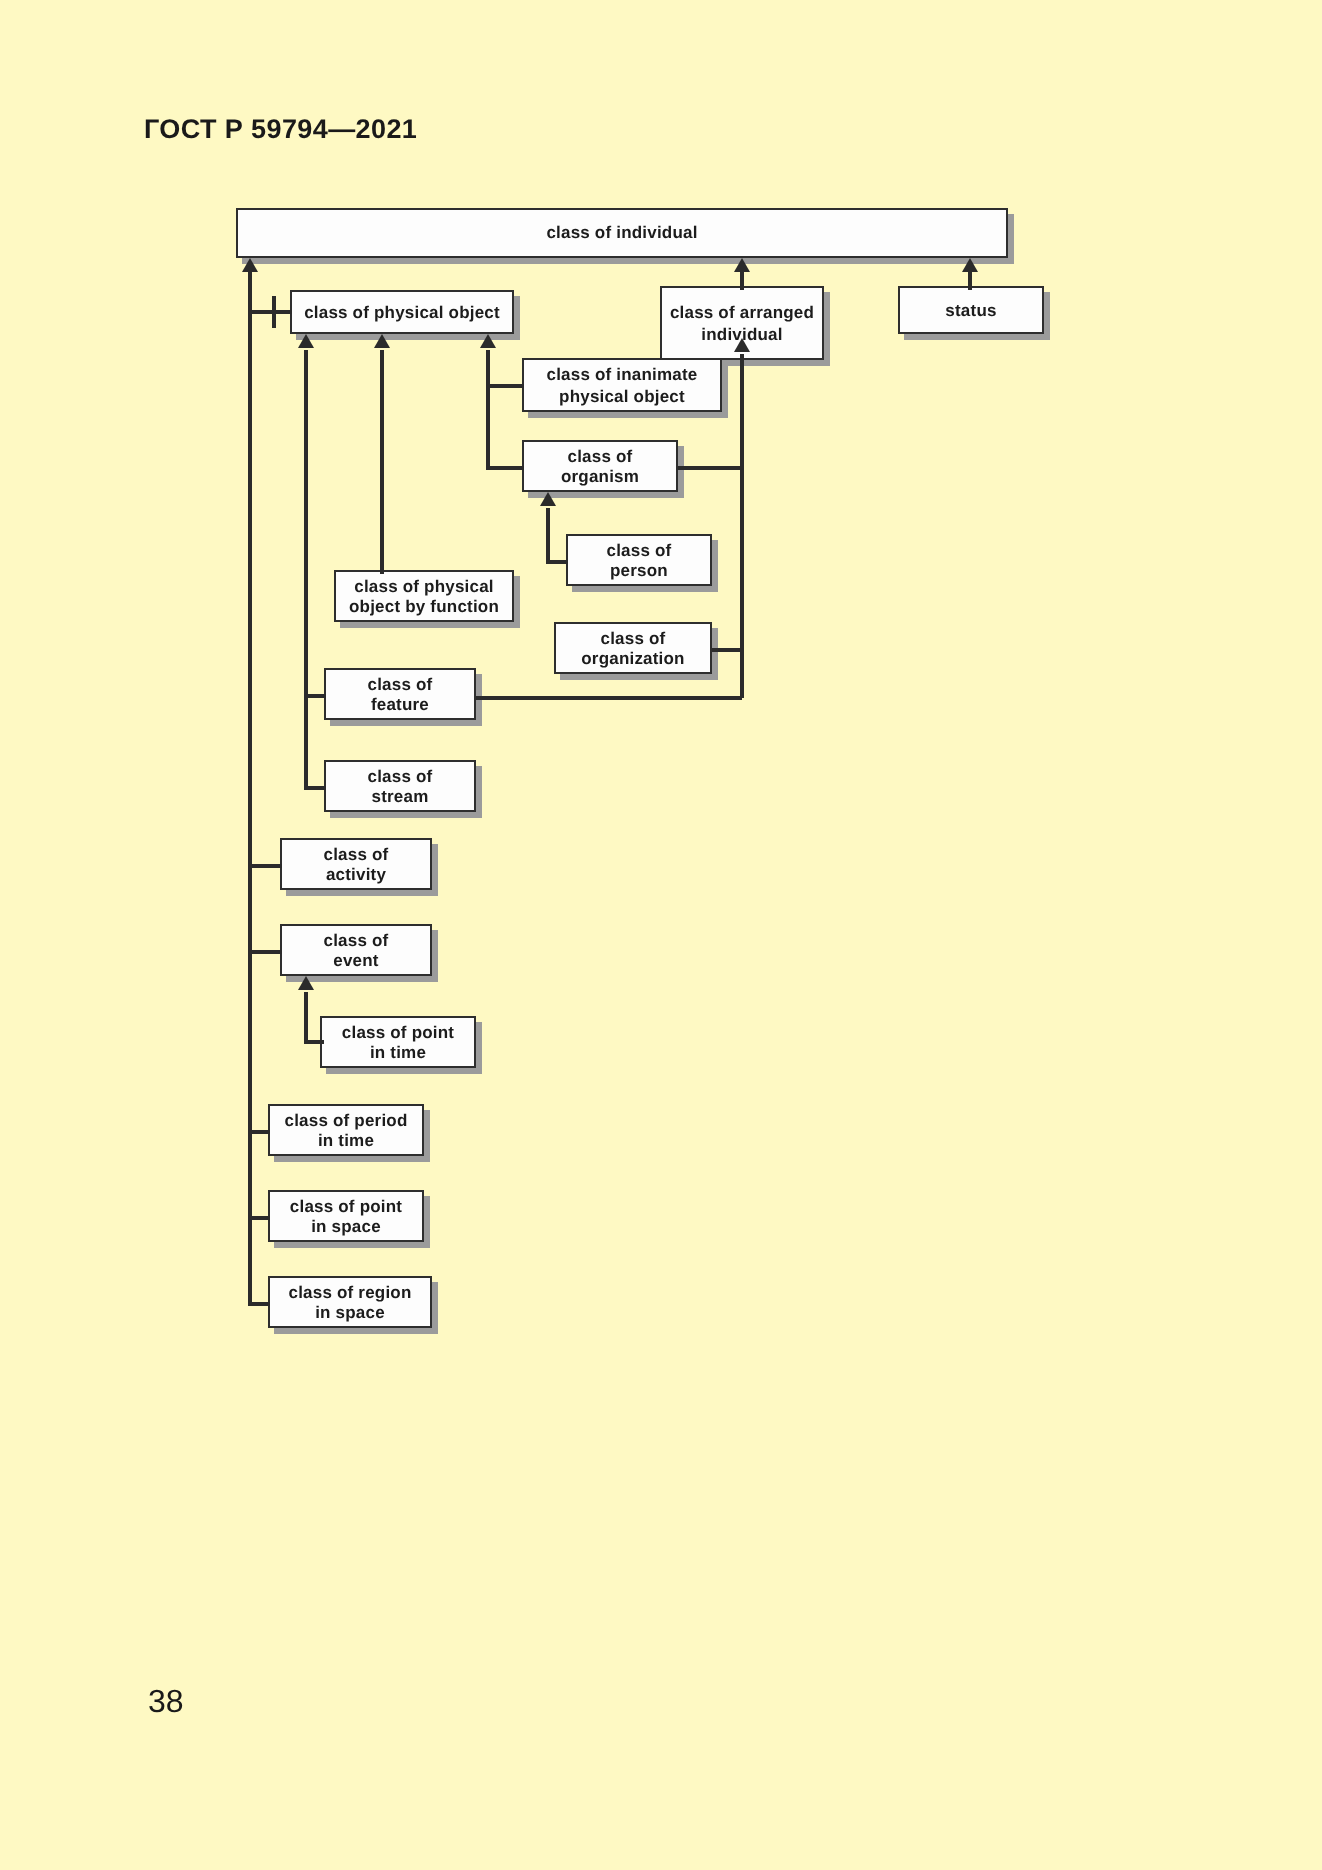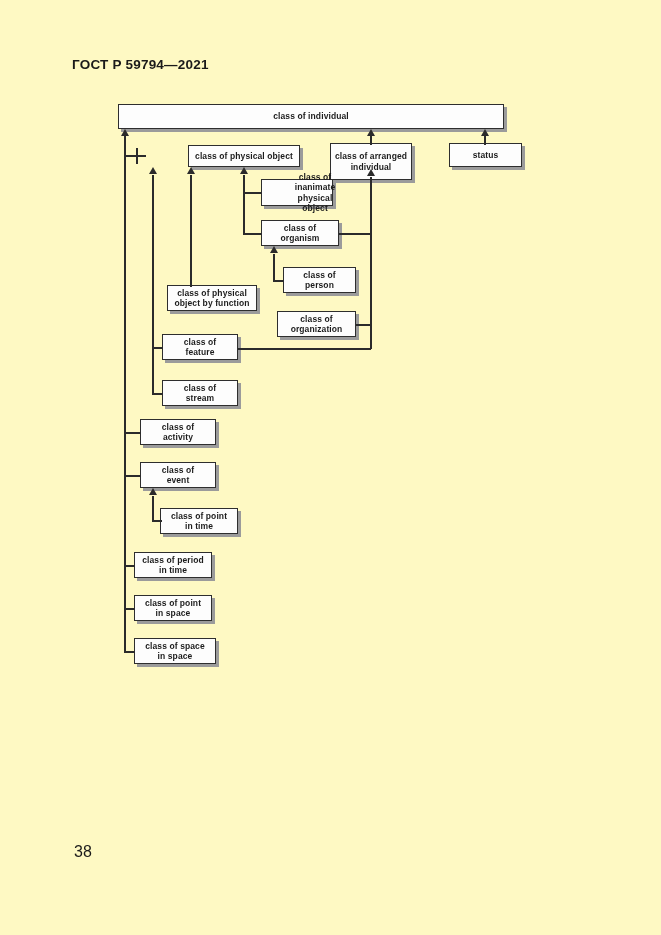--- a/index.html
+++ b/index.html
@@ -120,34 +120,34 @@
 <div class="page">
 
   <div class="doc-header">ГОСТ Р 59794—2021</div>
 
   <div class="figure">
 
     <div class="node" style="left:118px; top:9px; width:386px; height:25px;">
       <span>class of individual</span>
     </div>
 
-    <div class="node" style="left:145px; top:50px; width:112px; height:22px;margin-left:43px;">
+    <div class="node" style="left:145px; top:50px; width:112px; height:22px;">
       <span>class of physical object</span>
     </div>
 
     <div class="node" style="left:330px; top:48px; width:82px; height:37px; flex-direction:column;">
       <span>class of arranged</span>
       <span>individual</span>
     </div>
 
     <div class="node" style="left:449px; top:48px; width:73px; height:24px;">
       <span>status</span>
     </div>
 
-    <div class="node" style="left:261px; top:84px; width:72px; height:27px; flex-direction:column;padding-left:39px;">
+    <div class="node" style="left:261px; top:84px; width:100px; height:27px; flex-direction:column;">
       <span>class of inanimate</span>
       <span>physical object</span>
     </div>
 
     <div class="node" style="left:261px; top:125px; width:78px; height:26px; flex-direction:column;">
       <span>class of</span>
       <span>organism</span>
     </div>
 
     <div class="node" style="left:283px; top:172px; width:73px; height:26px; flex-direction:column;">
@@ -194,21 +194,21 @@
       <span>class of period</span>
       <span>in time</span>
     </div>
 
     <div class="node" style="left:134px; top:500px; width:78px; height:26px; flex-direction:column;">
       <span>class of point</span>
       <span>in space</span>
     </div>
 
     <div class="node" style="left:134px; top:543px; width:82px; height:26px; flex-direction:column;">
-      <span>class of space</span>
+      <span>class of region</span>
       <span>in space</span>
     </div>
 
     <div class="ln lnv" style="left:124px; top:41px; height:515px;"></div>
     <div class="arrow-up" style="left:121px; top:34px;"></div>
 
     <div class="ln lnh" style="left:124px; top:60px; width:22px;"></div>
     <div class="ln lnv" style="left:136px; top:53px; height:16px;"></div>
 
     <div class="ln lnv" style="left:152px; top:80px; height:218px;"></div>

